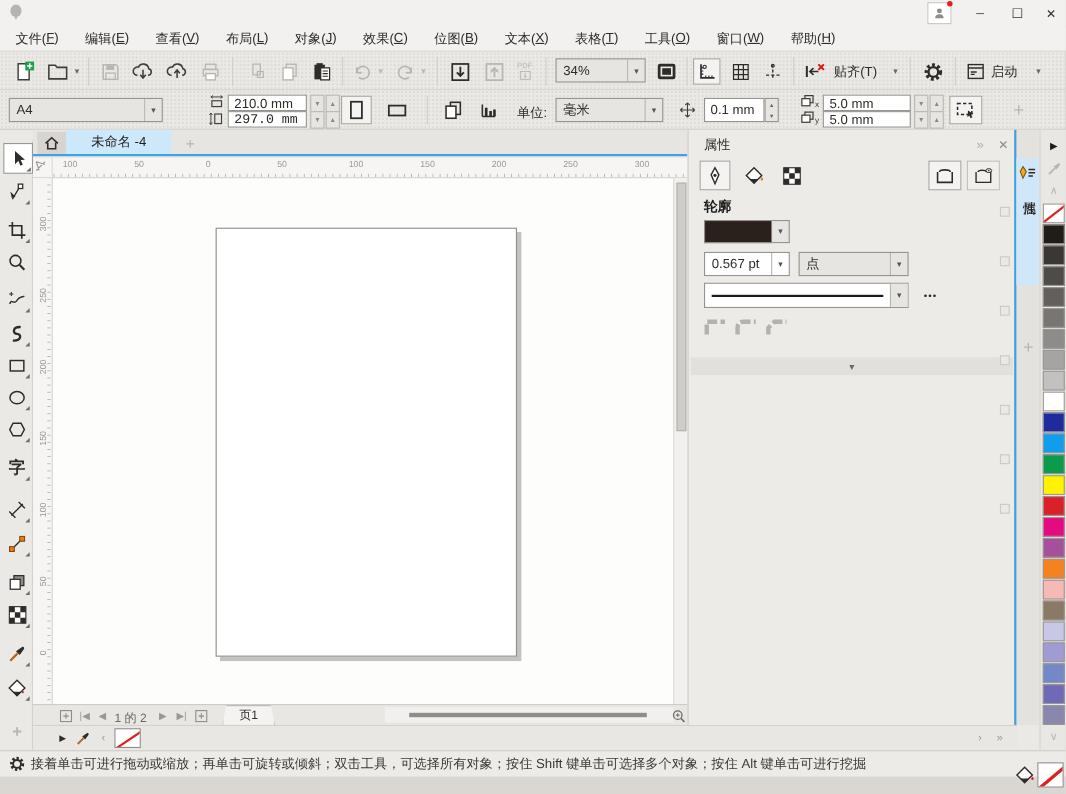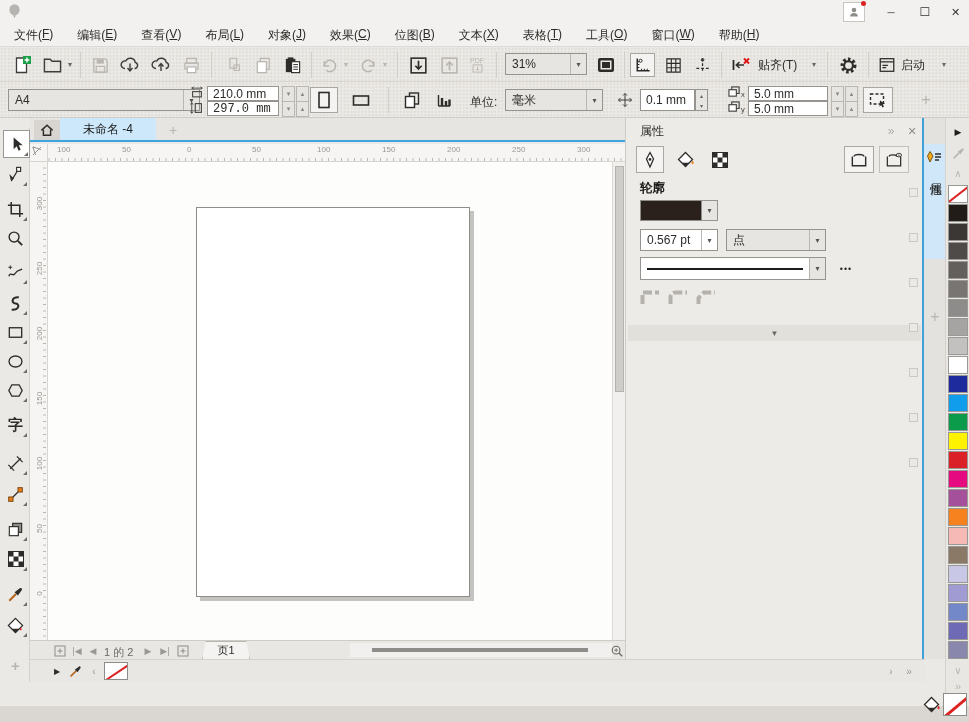--- a/index.html
+++ b/index.html
@@ -218,21 +218,21 @@
     </span>
     <span class="abs btn dis" style="left:465px;top:7px;width:24px;height:22px;flex-direction:column;font-size:7px;line-height:1.1;">
       <span>PDF</span>
       <svg width="11" height="9" viewBox="0 0 12 10">
           <rect x="1" y="1" width="10" height="8" fill="none" stroke="currentColor"></rect>
           <path d="M6 3 v4 M4.5 5.5 L6 7 L7.5 5.5" fill="none" stroke="currentColor"></path>
         </svg>
     </span>
     <span class="abs sep-v" style="left:496px;top:5px;"></span>
     <div class="abs combo" style="left:505px;top:6px;width:82px;">
-      <span>31%</span>
+      <span>34%</span>
       <span class="carr">▾</span>
     </div>
     <span class="abs btn en" style="left:593px;top:7px;width:26px;height:22px;">
       <svg width="20" height="18" viewBox="0 0 20 18">
           <rect x="2" y="2" width="16" height="14" rx="2" fill="#2e2c29"></rect>
           <rect x="4.5" y="4.5" width="11" height="9" fill="#ebe9e5"></rect>
           <rect x="6" y="6" width="8" height="6" fill="#2e2c29"></rect>
         </svg>
     </span>
     <span class="abs sep-v" style="left:624px;top:5px;"></span>
@@ -282,21 +282,21 @@
           <path d="M5 10.5 h6 M5 13 h4" stroke="#2e2c29" stroke-width="1.3"></path>
         </svg>
     </span>
     <span class="abs btn" style="left:901px;top:9px;height:18px;color:#2e2c29;">
       <span>启动</span>
     </span>
     <span class="abs btn arr" style="left:938px;top:13px;width:12px;height:10px;">▾</span>
   </div>
 
   <div class="abs tex" style="left:0;top:82px;width:969px;height:36px;border-bottom:1px solid #cfccc7;">
-    <div class="abs combo" style="left:8px;top:7px;width:192px;">
+    <div class="abs combo" style="left:8px;top:7px;width:140px;">
       <span>A4</span>
       <span class="carr">▾</span>
     </div>
     <span class="abs" style="left:190px;top:4px;">
       <svg width="14" height="13" viewBox="0 0 16 14">
           <path d="M2 2 h12 M2 2 l2-1.5 M2 2 l2 1.5 M14 2 l-2-1.5 M14 2 l-2 1.5" stroke="#3f3d3a" fill="none"></path>
           <rect x="3" y="6" width="10" height="6" fill="none" stroke="#3f3d3a" stroke-width="1.2"></rect>
         </svg>
     </span>
     <div class="abs winp" style="left:207px;top:4px;width:72px;height:15px;">
@@ -748,20 +748,29 @@
         <div class="sw" style="background: rgb(201, 199, 230);"></div>
         <div class="sw" style="background: rgb(160, 155, 211);"></div>
         <div class="sw" style="background: rgb(115, 136, 201);"></div>
         <div class="sw" style="background: rgb(110, 106, 182);"></div>
         <div class="sw" style="background: rgb(137, 135, 172);"></div>
       </div>
     <span class="abs btn" style="left:4px;top:545px;width:16px;height:14px;color:#b9b6b1;font-size:10px;">∨</span>
     <span class="abs btn" style="left:4px;top:561px;width:16px;height:14px;color:#b9b6b1;font-size:11px;">»</span>
   </div>
 
+  <div class="abs tex flex" style="left:0;top:682px;width:969px;height:24px;background:#edebe7;border-top:1px solid #cfccc7;">
+    <span class="btn" style="width:26px;height:22px;margin-left:2px;">
+      <svg width="17" height="17" viewBox="0 0 20 20">
+          <circle cx="10" cy="10" r="6" fill="none" stroke="#2e2c29" stroke-width="3.2" stroke-dasharray="2.4 2.1"></circle>
+          <circle cx="10" cy="10" r="4.2" fill="none" stroke="#2e2c29" stroke-width="2"></circle>
+        </svg>
+    </span>
+    <span style="color:#3a3835;font-size:12px;">接着单击可进行拖动或缩放；再单击可旋转或倾斜；双击工具，可选择所有对象；按住 Shift 键单击可选择多个对象；按住 Alt 键单击可进行挖掘</span>
+  </div>
   <div class="abs" style="left:0;top:706px;width:969px;height:16px;background:#dad7d2;"></div>
 
   <span class="abs btn" style="left:920px;top:692px;width:22px;height:24px;">
     <svg width="19" height="19" viewBox="0 0 19 19">
         <path d="M9.5 2.5 L16.5 9.5 L9.5 16.5 L2.5 9.5 Z" fill="#fff" stroke="#2e2c29" stroke-width="1.3"></path>
         <path d="M9.5 16.5 L5.8 12.8 L13.2 12.8 Z" fill="#2e2c29"></path>
         <path d="M15.5 13 c0 1.5 2.2 1.5 2.2 0 c0-1 -1.1-2.2 -1.1-2.2 s-1.1 1.2 -1.1 2.2z" fill="#d22"></path>
       </svg>
   </span>
   <span class="abs" style="left:943px;top:693px;width:24px;height:23px;background:#fff;border:1px solid #8f8d89;overflow:hidden;">

